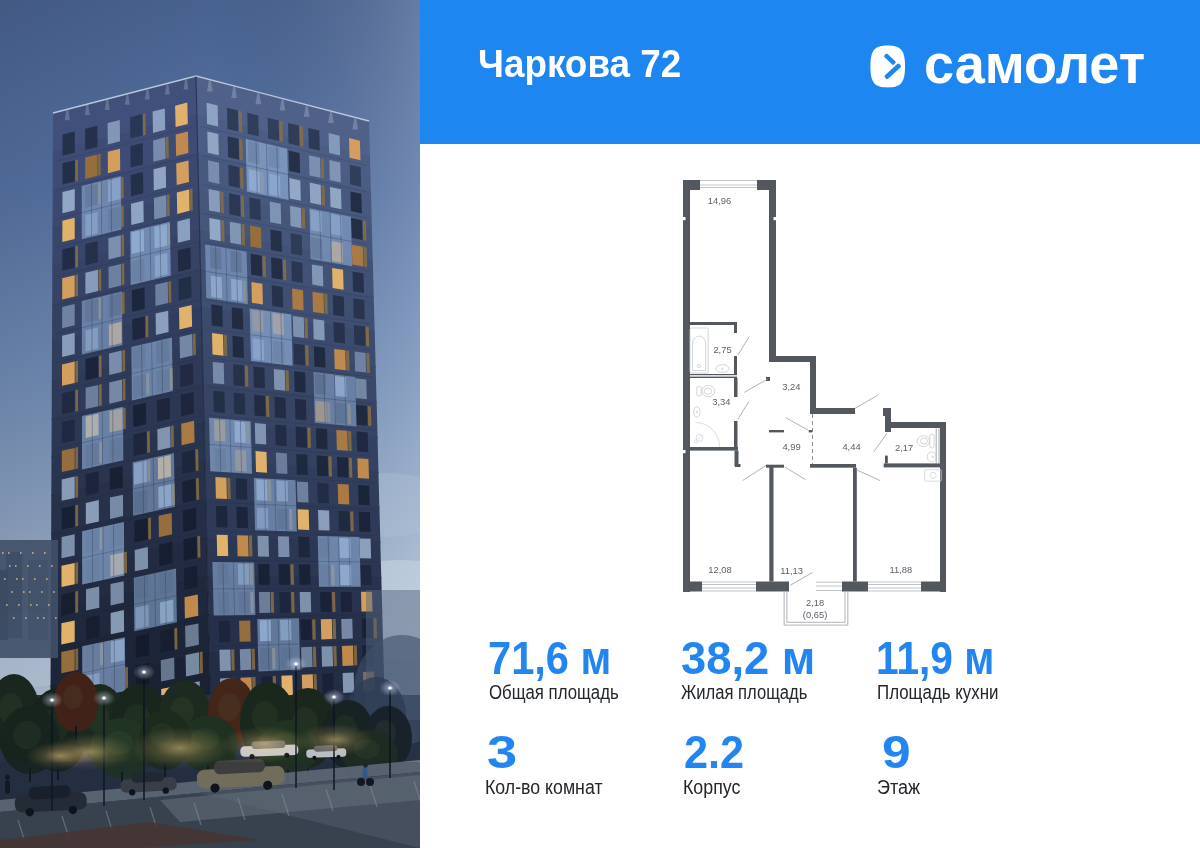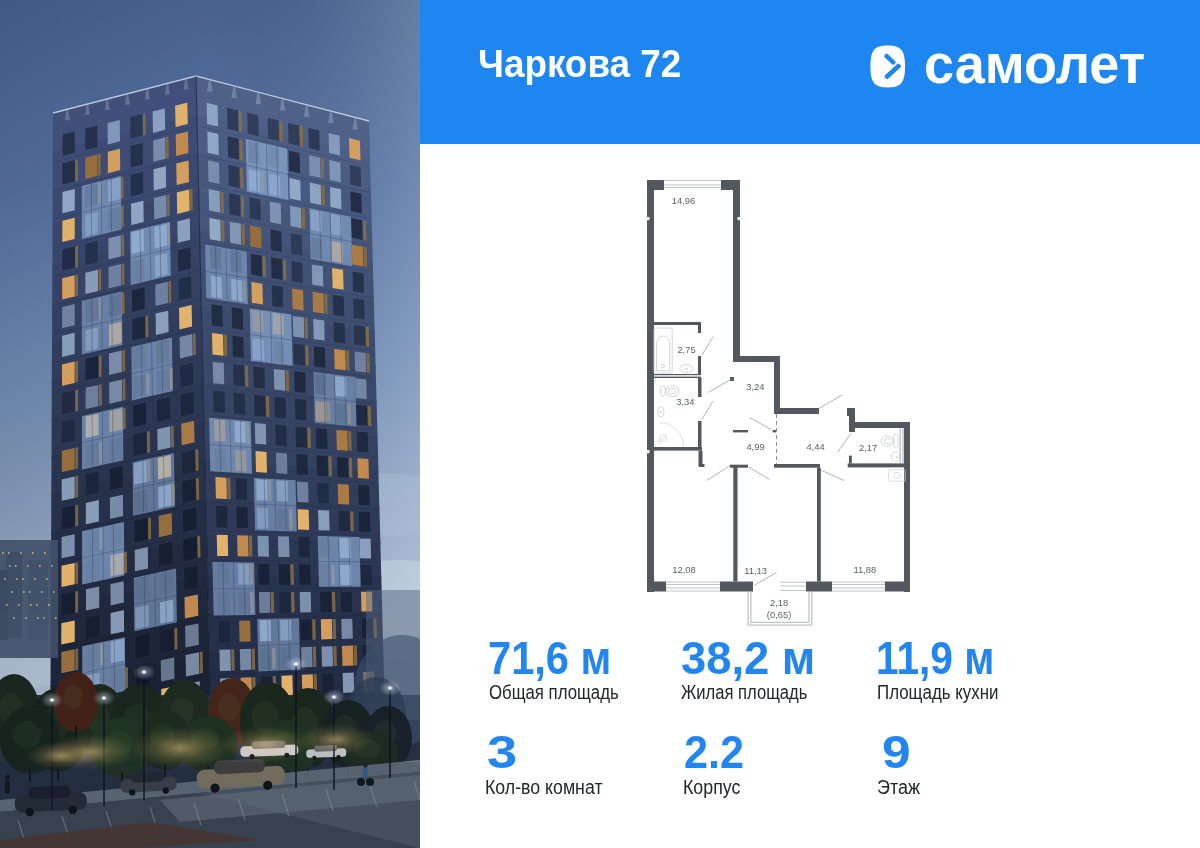--- a/index.html
+++ b/index.html
@@ -857,21 +857,21 @@
 <div class="abs" style="left:478px;top:44px;color:#fff;font-weight:bold;font-size:39px;line-height:1;transform:scaleX(0.945);transform-origin:0 0">Чаркова 72</div>
 
 <div class="abs" style="left:870px;top:44px;width:40px;height:46px"><svg width="40" height="46" viewBox="870 44 40 46" xmlns="http://www.w3.org/2000/svg">
 
 <path d="M887.7 45.6 C874.8 45.6 870.4 50 870.4 66.5 C870.4 83 874.8 87.4 887.7 87.4 C900.6 87.4 905 83 905 66.5 C905 50 900.6 45.6 887.7 45.6 Z" fill="#ffffff"></path>
 <rect x="883.3" y="57" width="13.2" height="4.4" rx="1.3" fill="#1e86f0" transform="rotate(43.5 889.9 59.2)"></rect>
 <rect x="883" y="69" width="19.6" height="4.6" rx="1.3" fill="#1e86f0" transform="rotate(137.5 892.8 71.3)"></rect>
 </svg></div>
 <div class="abs" style="left:924px;top:36px;color:#fff;font-weight:bold;font-size:56px;line-height:1;transform:scaleX(0.965);transform-origin:0 0">самолет</div>
 
-<div class="abs" style="left:624px;top:160px;width:300px;height:480px"><svg xmlns="http://www.w3.org/2000/svg" width="300" height="480" viewBox="0 0 300 480" font-family="Liberation Sans, sans-serif">
+<div class="abs" style="left:660px;top:160px;width:300px;height:480px"><svg xmlns="http://www.w3.org/2000/svg" width="300" height="480" viewBox="0 0 300 480" font-family="Liberation Sans, sans-serif">
 <rect x="23" y="20" width="7" height="412" fill="#53585f"></rect>
 <rect x="23" y="20" width="17" height="10" fill="#53585f"></rect>
 <rect x="97" y="20" width="19" height="10" fill="#53585f"></rect>
 
 <g stroke="#b9bcc2" stroke-width="0.9">
           <line x1="40" y1="20.5" x2="97" y2="20.5"></line>
           <line x1="40" y1="25" x2="97" y2="25"></line>
           <line x1="40" y1="27.5" x2="97" y2="27.5"></line>
         </g>
 <rect x="109" y="20" width="7" height="182" fill="#53585f"></rect>

